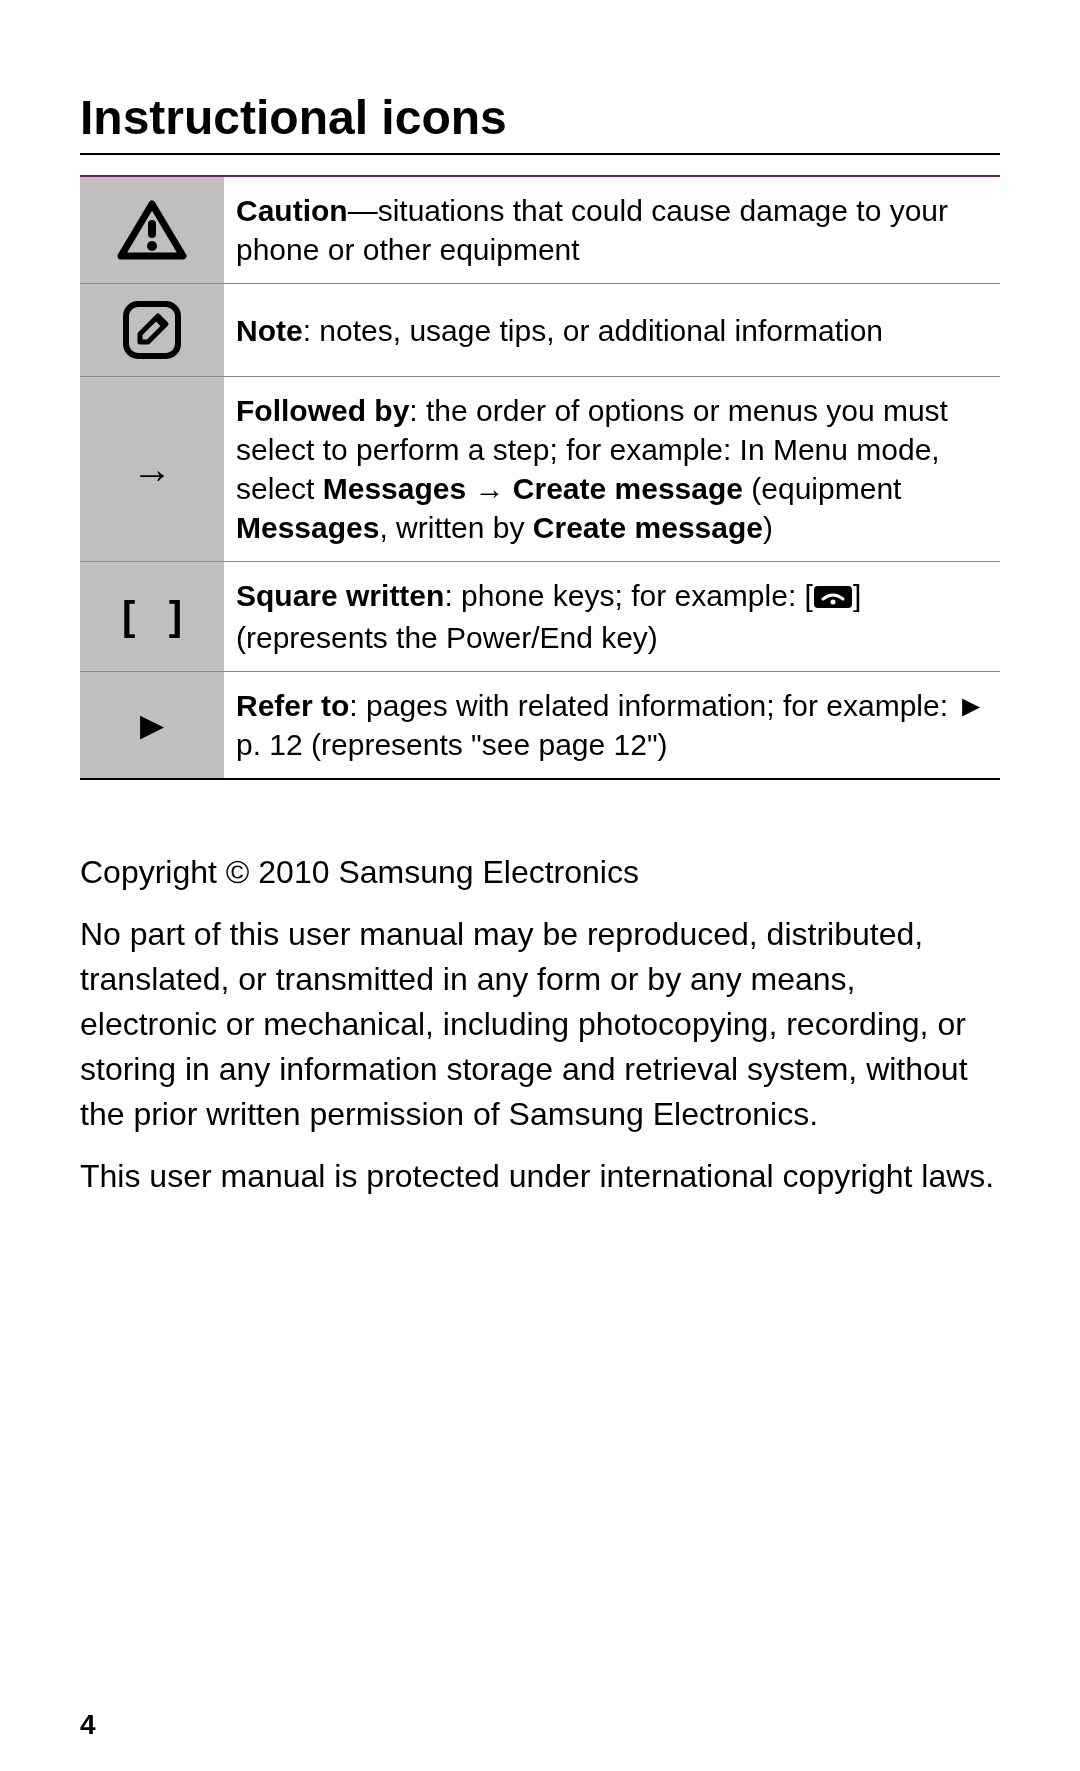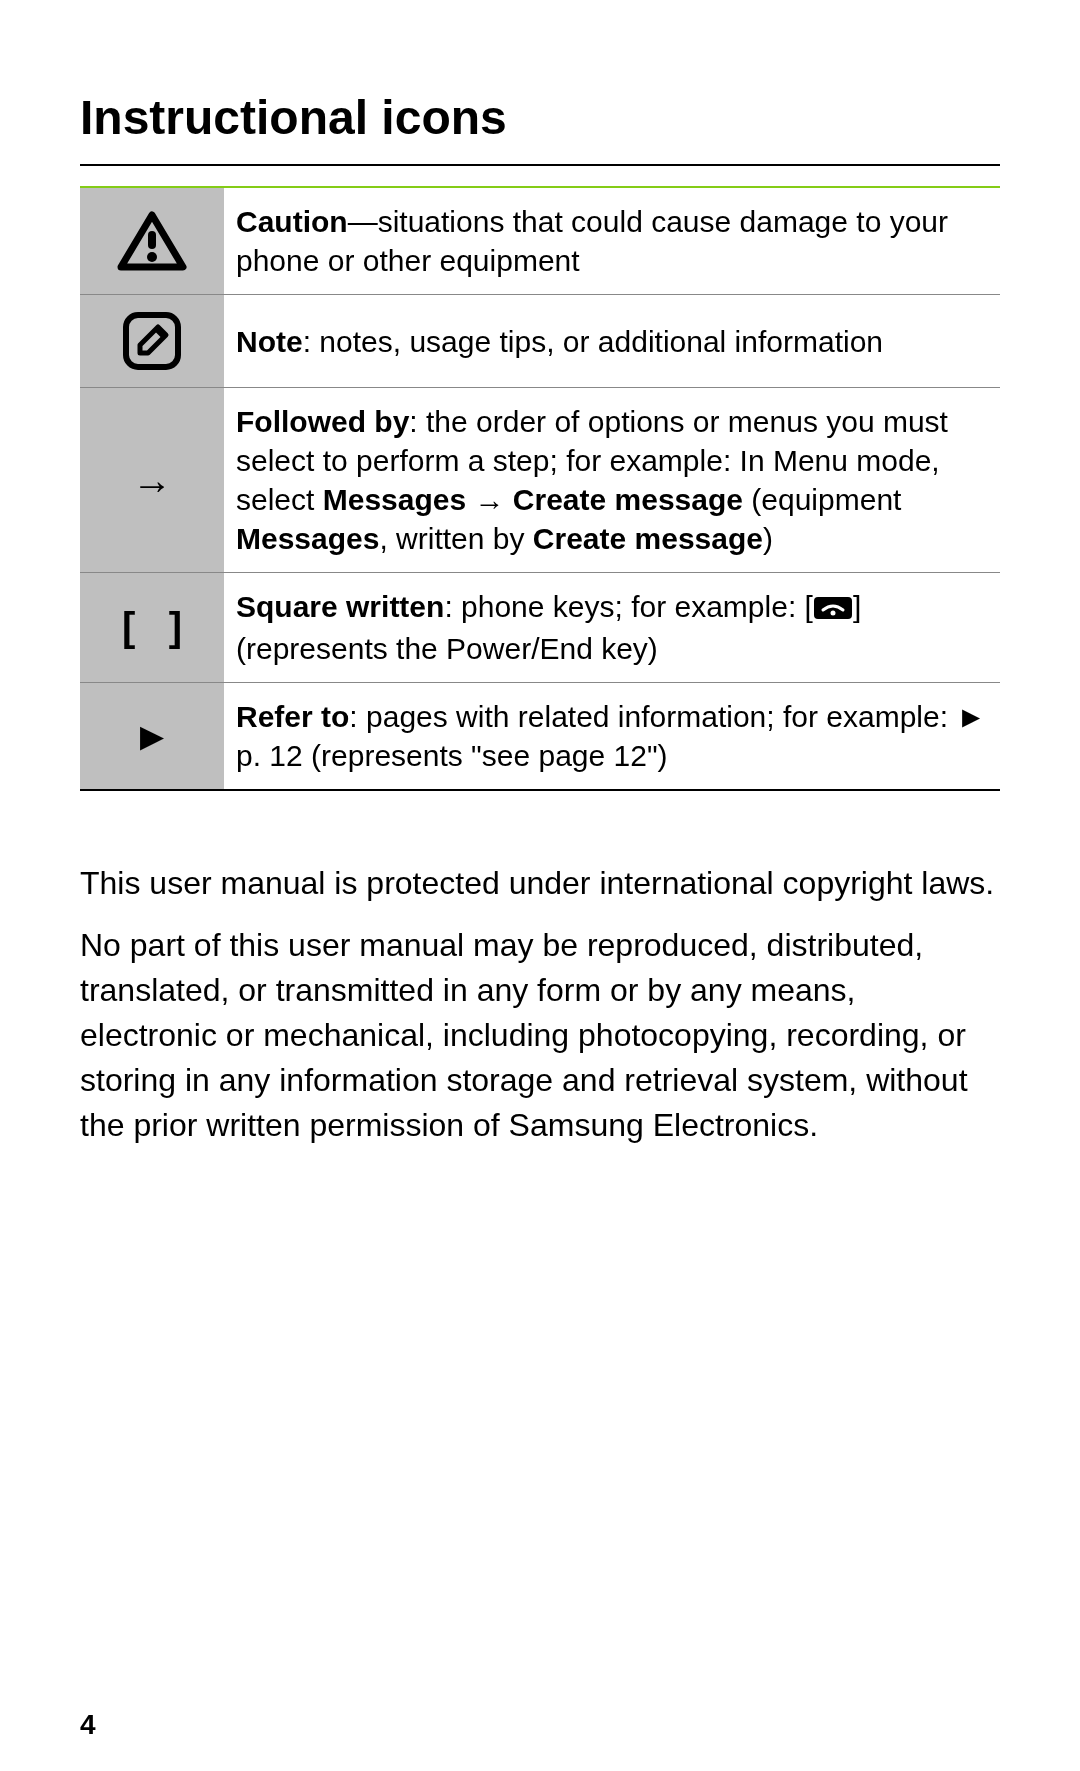--- a/index.html
+++ b/index.html
@@ -13,38 +13,38 @@
     font-family: Arial, Helvetica, sans-serif;
     color: #000;
     box-sizing: border-box;
     padding: 90px 80px 0 80px;
     position: relative;
   }
   h2.section-title {
     font-size: 48px;
     font-weight: bold;
     margin: 0 0 8px 0;
-    padding-bottom: 19px;
+    padding-bottom: 8px;
     border-bottom: 2px solid #000;
   }
   .icons-table {
     width: 100%;
     border-collapse: collapse;
     margin-top: 20px;
   }
   .icons-table td {
     border-top: 1px solid #ef4444;
     border-bottom: 1px solid #888;
     padding: 14px 12px;
     vertical-align: middle;
     font-size: 30px;
     line-height: 1.3;
   }
   .icons-table tr:first-child td {
-    border-top: 2px solid #84cc16;
+    border-top: 2px solid #701a75;
   }
   .icons-table tr:last-child td {
     border-bottom: 2px solid #000;
   }
   .icon-cell {
     width: 120px;
     background: #bfbfbf;
     text-align: center;
     vertical-align: middle;
   }
@@ -143,17 +143,18 @@
       <span class="sym">►</span>
     </td>
     <td class="desc-cell">
       <b>Refer to</b><span>: pages with related information; for example: ► p. 12 (represents "see page 12")</span>
     </td>
   </tr>
 </tbody>
   </table>
 
 <div class="copyright-block">
+  <p class="copyright-text">Copyright © 2010 Samsung Electronics</p>
+  <p class="copyright-text">No part of this user manual may be reproduced, distributed, translated, or transmitted in any form or by any means, electronic or mechanical, including photocopying, recording, or storing in any information storage and retrieval system, without the prior written permission of Samsung Electronics.</p>
   <p class="copyright-text">This user manual is protected under international copyright laws.</p>
-  <p class="copyright-text">No part of this user manual may be reproduced, distributed, translated, or transmitted in any form or by any means, electronic or mechanical, including photocopying, recording, or storing in any information storage and retrieval system, without the prior written permission of Samsung Electronics.</p>
 </div>
 
 <div class="page-num">4</div>
 
 </body></html>

